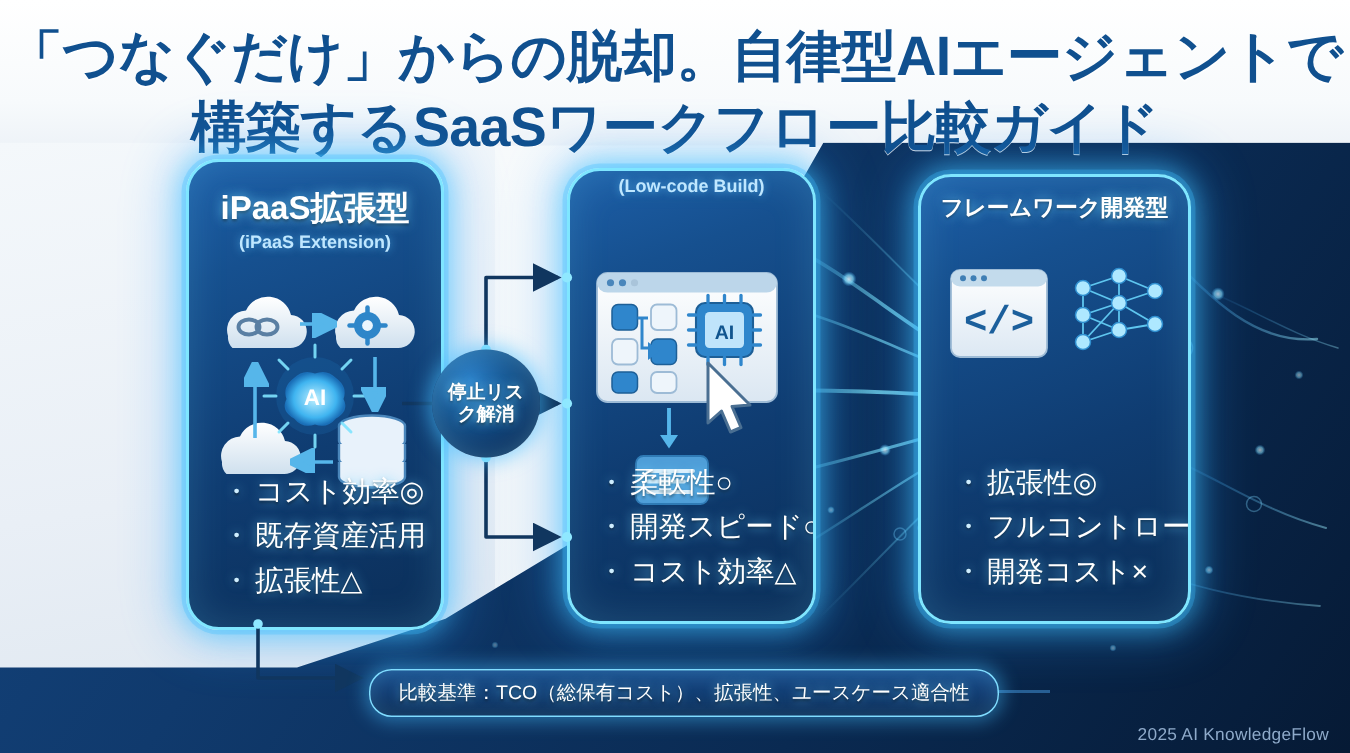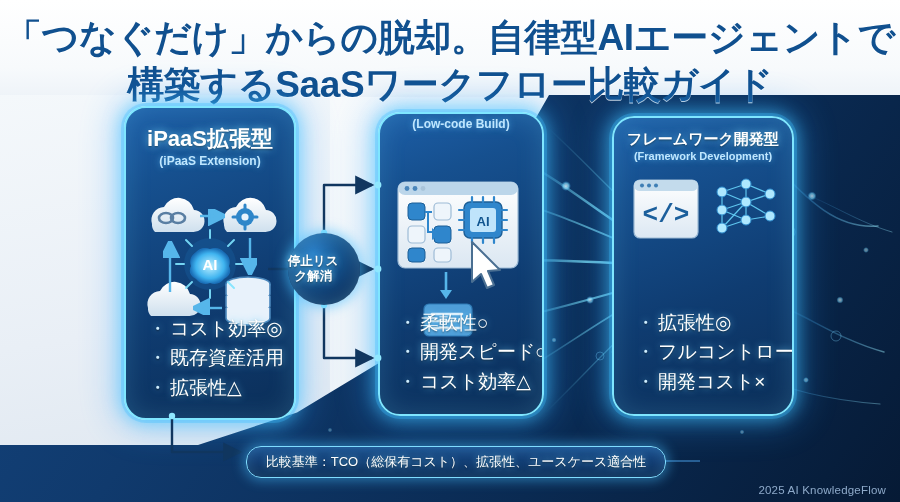--- a/index.html
+++ b/index.html
@@ -90,21 +90,21 @@
   .art{position:absolute;left:0;right:0;}
   #art1{top:72px;height:150px;}
   #art2{top:62px;height:170px;}
   #art3{top:54px;height:80px;}
 
   
   .node{
     position:absolute;border-radius:50%;
     background:radial-gradient(circle at 35% 28%,#2b7fc8 0%,#16548f 38%,#0b3161 70%,#071f3f 100%);
     box-shadow:0 0 12px 3px rgba(70,190,255,.55),inset 0 0 18px rgba(130,220,255,.35);
-    display:flex;align-items:center;justify-content:flex-start;text-align:center;
+    display:flex;align-items:center;justify-content:center;text-align:center;
   }
   #node1{left:288px;top:233px;width:72px;height:72px;}
   #node1 .ntext{
     color:#ffffff;font-size:12.5px;font-weight:bold;line-height:1.22;
     text-shadow:0 0 7px rgba(120,220,255,.9),0 1px 2px rgba(0,0,0,.6);
   }
 
   
   #orb{
     position:absolute;left:602px;top:206px;width:196px;height:126px;
@@ -375,21 +375,20 @@
 
     <div class="bullets">
       <div><span class="dot">・</span><span>柔軟性○</span></div>
       <div><span class="dot">・</span><span>開発スピード○</span></div>
       <div><span class="dot">・</span><span>コスト効率△</span></div>
     </div>
   </div>
 
   <div class="panel" id="panel3">
     <h3>フレームワーク開発型</h3>
-    <span class="sub">(Framework Development)</span>
 
     <svg class="art" id="art3" viewBox="0 0 178 80">
       <defs>
         <linearGradient id="winG3" x1="0" y1="0" x2="0" y2="1">
           <stop offset="0%" stop-color="#ffffff"></stop>
           <stop offset="100%" stop-color="#dce8f3"></stop>
         </linearGradient>
       </defs>
 
       <g>

